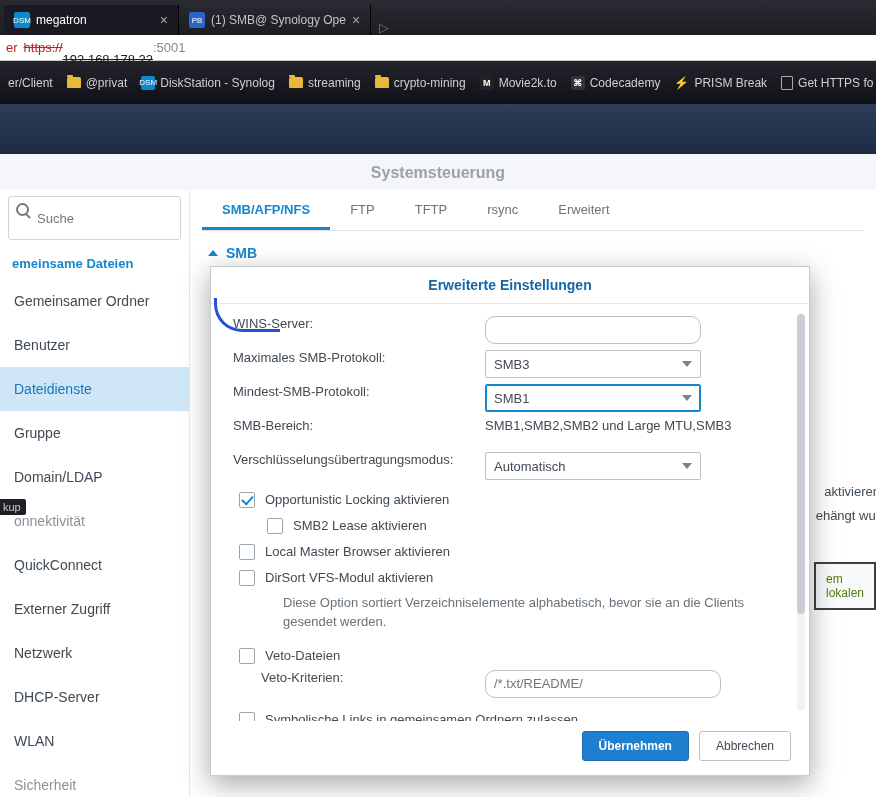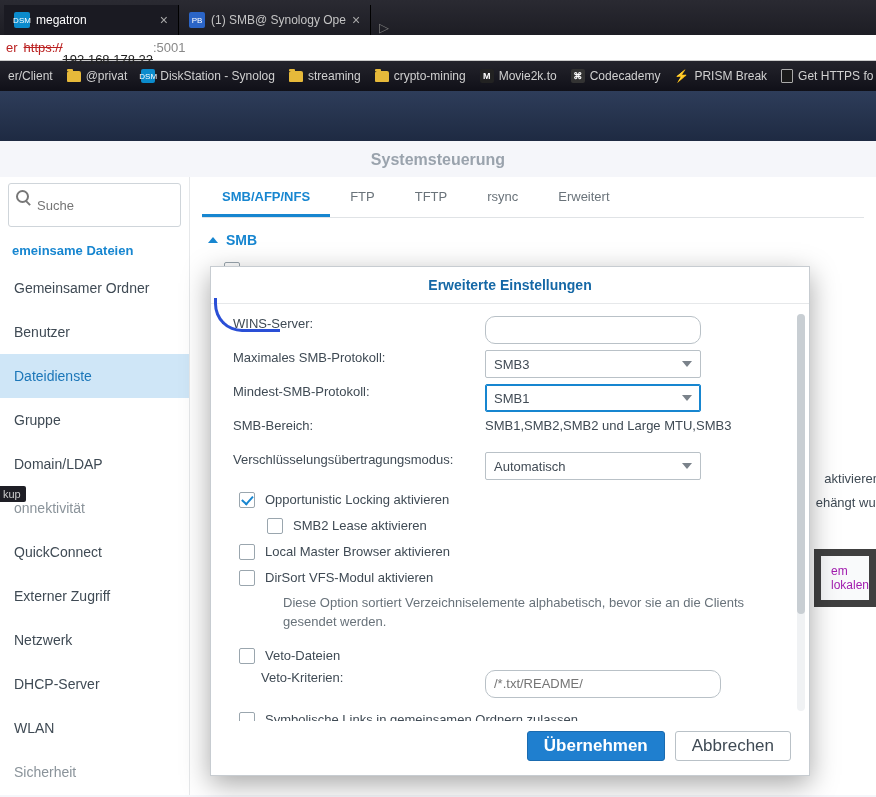--- a/index.html
+++ b/index.html
@@ -12,21 +12,21 @@
   .tab .favicon { width: 16px; height: 16px; background: #0b8bcc; display: inline-flex; align-items: center; justify-content: center; font-size: 8px; color:#fff; border-radius:2px;}
   .tab .close { margin-left: auto; color:#aaa; font-size:14px;}
   .tab-new { color:#777; padding:0 8px; }
 
   .addr-bar { height: 26px; background: #fff; display:flex; align-items:center; padding:0 6px; border-bottom:1px solid #ccc; font-size:13px;}
   .addr-warn { color:#b22; margin-right:6px;}
   .addr-https { color:#b22; text-decoration:line-through; }
   .addr-host { color:#222; text-decoration:line-through;margin-top:24px; }
   .addr-port { color:#888; }
 
-  .bk-bar { height: 30px; background: linear-gradient(#24242c,#101018); display:flex; align-items:center; gap:14px; padding:0 8px; color:#d0d0d0; font-size:12px; overflow:hidden;}
+  .bk-bar { height: 43px; background: linear-gradient(#24242c,#101018); display:flex; align-items:center; gap:14px; padding:0 8px; color:#d0d0d0; font-size:12px; overflow:hidden;}
   .bk { display:flex; align-items:center; gap:5px; white-space:nowrap;}
   .bk .folder { width:14px; height:11px; background:#e6b93a; border-radius:2px 2px 1px 1px; position:relative;}
   .bk .folder::before{content:"";position:absolute;top:-2px;left:0;width:6px;height:2px;background:#e6b93a;border-radius:1px 1px 0 0;}
   .bk .ico { width:14px; height:14px; background:#0b8bcc; border-radius:2px; display:inline-flex;align-items:center;justify-content:center;font-size:8px;color:#fff;}
   .bk .ltr { width:14px;height:14px;background:#222;color:#fff;border-radius:2px;display:inline-flex;align-items:center;justify-content:center;font-size:9px;font-weight:600;}
   .bk .page { width:12px;height:14px;border:1px solid #aaa;border-radius:1px;background:#1a1a1a;}
 
   
   .dsm-band { height: 50px; background: linear-gradient(#2e3d5a,#1e2a42); }
 
@@ -53,21 +53,21 @@
   .mtab.active { color:#1786d0; font-weight:700; border-bottom-color:#1786d0;}
 
   .section-head { display:flex; align-items:center; gap:8px; padding:14px 6px 10px; color:#1786d0; font-weight:700; font-size:14px;}
   .section-head .chev { width:0;height:0;border-left:5px solid transparent;border-right:5px solid transparent;border-bottom:6px solid #1786d0;}
 
   .chk-row { display:flex; align-items:center; gap:8px; padding:4px 6px 4px 22px; color:#3f4a54;}
   .chk { width:16px;height:16px;border:1px solid #9aa6ae;border-radius:2px; display:inline-flex;align-items:center;justify-content:center;}
   .chk.on::after{content:"";width:9px;height:5px;border-left:2px solid #1786d0;border-bottom:2px solid #1786d0;transform:rotate(-48deg) translate(1px,-1px);}
 
   .bg-text { position:absolute; right:-4px; color:#3f4a54; font-size:13px; padding:4px 0; white-space:nowrap;}
-  .bg-box { position:absolute; right:0; border:7px solid #404040; background:#f9fafb; padding:8px 10px; font-size:12px; color:#a21caf; width:62px;}
+  .bg-box { position:absolute; right:0; border:2px solid #404040; background:#f9fafb; padding:8px 10px; font-size:12px; color:#4d7c0f; width:62px;}
   .modal { position:absolute; left:210px; top:266px; width:600px; height:510px; background:#fff; box-shadow:0 8px 26px rgba(0,0,0,.35); border:1px solid #c7ccd1; display:flex; flex-direction:column;}
   .modal-title { text-align:center; font-weight:700; color:#1568a6; padding:10px 0; font-size:14px; border-bottom:1px solid #e6e8ea;}
   .modal-body { flex:1; overflow:hidden; position:relative; padding:12px 26px 6px 22px;}
   .modal-scroll { position:absolute; right:4px; top:10px; bottom:10px; width:8px; background:#f0f2f4; border-radius:4px;}
   .modal-thumb { position:absolute; right:4px; top:10px; width:8px; height:300px; background:#c8ced3; border-radius:4px;}
 
   .frow { display:flex; min-height:32px; margin-bottom:2px;}
   .flabel { width:252px; color:#3f4a54; font-size:13px;}
   .finput { width:216px; height:28px; border:1px solid #b9c1c7; border-radius:10px; padding:0 8px; font-size:13px;}
   .fselect { width:216px; height:28px; border:1px solid #b9c1c7; border-radius:2px; padding:0 8px; font-size:13px; display:flex; align-items:center; justify-content:space-between; background:#fff;}
@@ -77,21 +77,21 @@
 
   .mchk-row { display:flex; align-items:flex-start; gap:10px; padding:6px 0 4px 6px;}
   .mchk-row.ind1 { padding-left:34px;}
   .mtext { color:#3f4a54; font-size:13px;}
   .mhelp { color:#68727a; font-size:13px; padding:4px 0 10px 50px; line-height:1.45;}
 
   .frow.space { margin-top:2px; margin-bottom:4px;}
   .placeholder { color:#9aa3aa; font-style:normal;}
 
   .modal-foot { display:flex; justify-content:flex-end; gap:10px; padding:10px 18px 14px; }
-  .btn { height:30px; padding:0 16px; border-radius:3px; font-size:17px; border:1px solid #b9c1c7; background:#fff; color:#3f4a54;}
+  .btn { height:30px; padding:0 16px; border-radius:3px; font-size:12px; border:1px solid #b9c1c7; background:#fff; color:#3f4a54;}
   .btn.primary { background:#1f7fcf; border-color:#1a6bb0; color:#fff; font-weight:600;}
 
   .wins-mark { position:absolute; left:214px; top:298px; width:66px; height:34px; border:3px solid #2a4fd6; border-right:none; border-top:none; border-bottom-left-radius:28px; pointer-events:none;}
 </style>
 </head>
 <body>
 
 <div class="tab-strip">
   <div class="tab active">
     <span class="favicon">DSM</span>

